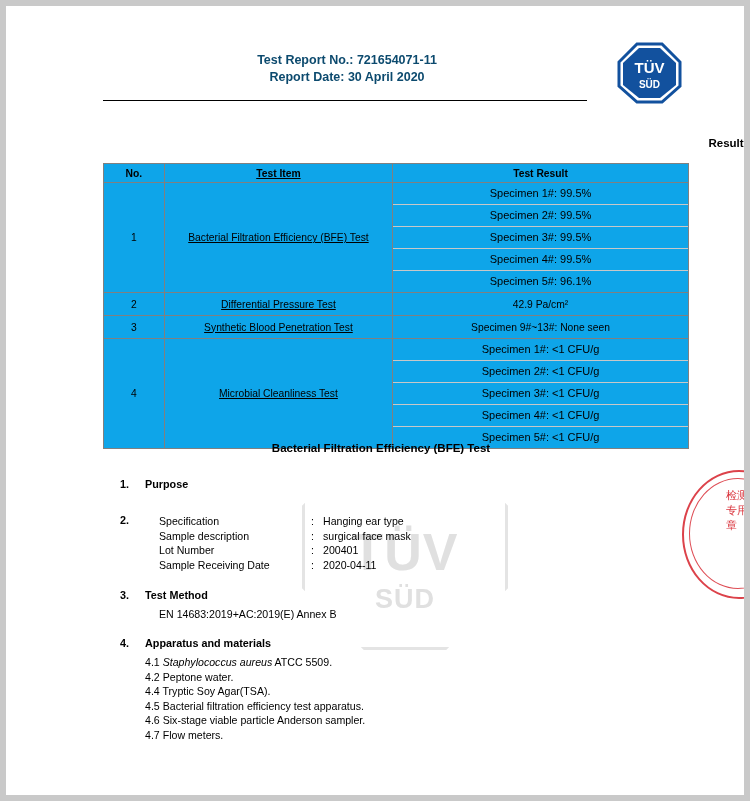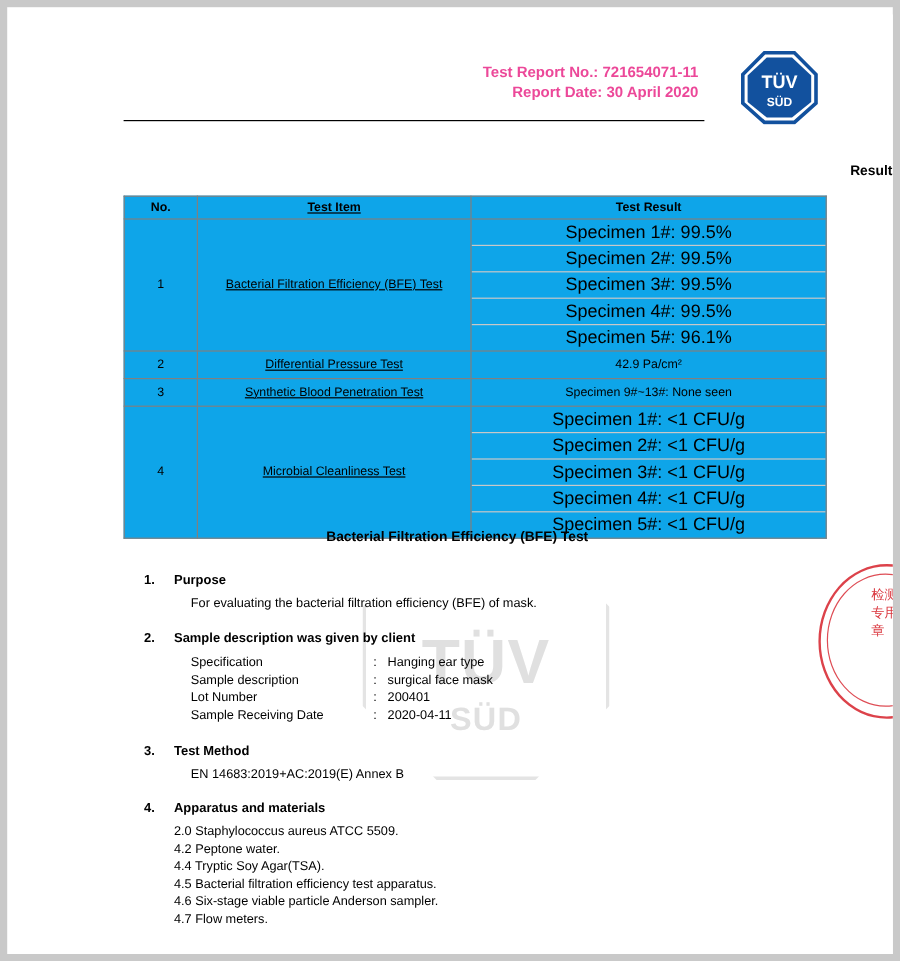--- a/index.html
+++ b/index.html
@@ -63,24 +63,24 @@
     position: absolute;
     left: 0; top: 0;
     width: 738px;
     z-index: 3;
   }
   .hdr-title {
     position: absolute;
     left: 100px;
     top: 40px;
     width: 470px;
-    text-align: right;
+    text-align: center;
     font-size: 12.5px;
     font-weight: bold;
-    color: #ec4899;
+    color: #0c4a6e;
     line-height: 17px;
   }
   .hdr-rule {
     position: absolute;
     left: 91px;
     top: 88px;
     width: 484px;
     border-top: 1px solid #000;
   }
 
@@ -128,21 +128,21 @@
   }
   .col-no { width: 60px; }
   .col-item { width: 228px; text-decoration: underline; }
   .col-res { width: 296px; }
   th.left-pad { text-align: left; padding-left: 6px; }
   .cell-rows { line-height: 1; }
   .subrow {
     height: 21px;
     line-height: 21px;
     border-bottom: 1px solid #c8c8c8;
-    font-size: 15px;
+    font-size: 11px;
   }
   .subrow:last-child { border-bottom: none; }
   td.item { height: 22px; }
   td.pad0 { padding: 0; }
 
   
   .sec-title {
     position: absolute;
     left: 0; top: 430px;
     width: 738px;
@@ -186,21 +186,21 @@
   }
   .kv .k { display: inline-block; width: 152px; }
   .kv .c { display: inline-block; width: 12px; }
   .sub-list {
     margin-left: 133px;
     margin-top: 6px;
     font-size: 10.6px;
     line-height: 14.5px;
   }
   .gap-md { height: 13px; }
-  .italic { }
+  .italic { font-style: italic; }
 
   
   .stamp {
     position: absolute;
     right: -6px;
     top: 458px;
     width: 34px;
     height: 128px;
     z-index: 4;
     pointer-events: none;
@@ -311,28 +311,26 @@
       </tbody>
     </table>
 
     <div class="sec-title">Bacterial Filtration Efficiency (BFE) Test</div>
 
     <div class="body">
 
       <div class="item-block">
         <span class="num">1.</span>
         <div class="head">Purpose</div>
-        <div class="para">For evaluating the bacterial filtration efficiency (BFE) of mask.</div>
       </div>
 
       <div class="gap-md"></div>
 
       <div class="item-block">
         <span class="num">2.</span>
-        <div class="head">Sample description was given by client</div>
         <div class="kv">
           <div>
             <span class="k">Specification</span><span class="c">:</span><span>Hanging ear type</span>
           </div>
           <div>
             <span class="k">Sample description</span><span class="c">:</span><span>surgical face mask</span>
           </div>
           <div>
             <span class="k">Lot Number</span><span class="c">:</span><span>200401</span>
           </div>
@@ -350,21 +348,21 @@
         <div class="para">EN 14683:2019+AC:2019(E) Annex B</div>
       </div>
 
       <div class="gap-md"></div>
 
       <div class="item-block">
         <span class="num">4.</span>
         <div class="head">Apparatus and materials</div>
         <div class="sub-list">
           <div>
-            <span>2.0</span>
+            <span>4.1</span>
             <span class="italic">Staphylococcus aureus</span><span> ATCC 5509.</span>
           </div>
           <div>
             <span>4.2</span>
             <span>Peptone water.</span>
           </div>
           <div>
             <span>4.4</span>
             <span>Tryptic Soy Agar(TSA).</span>
           </div>

